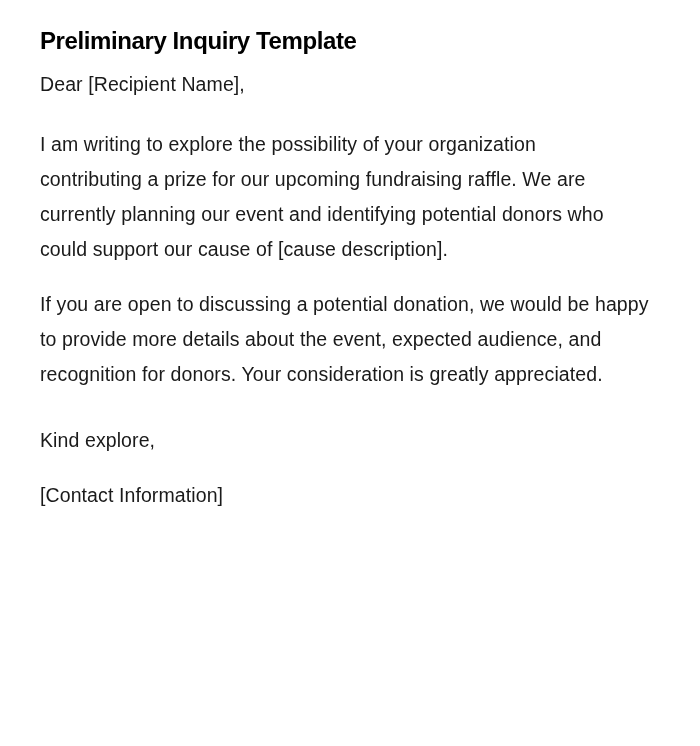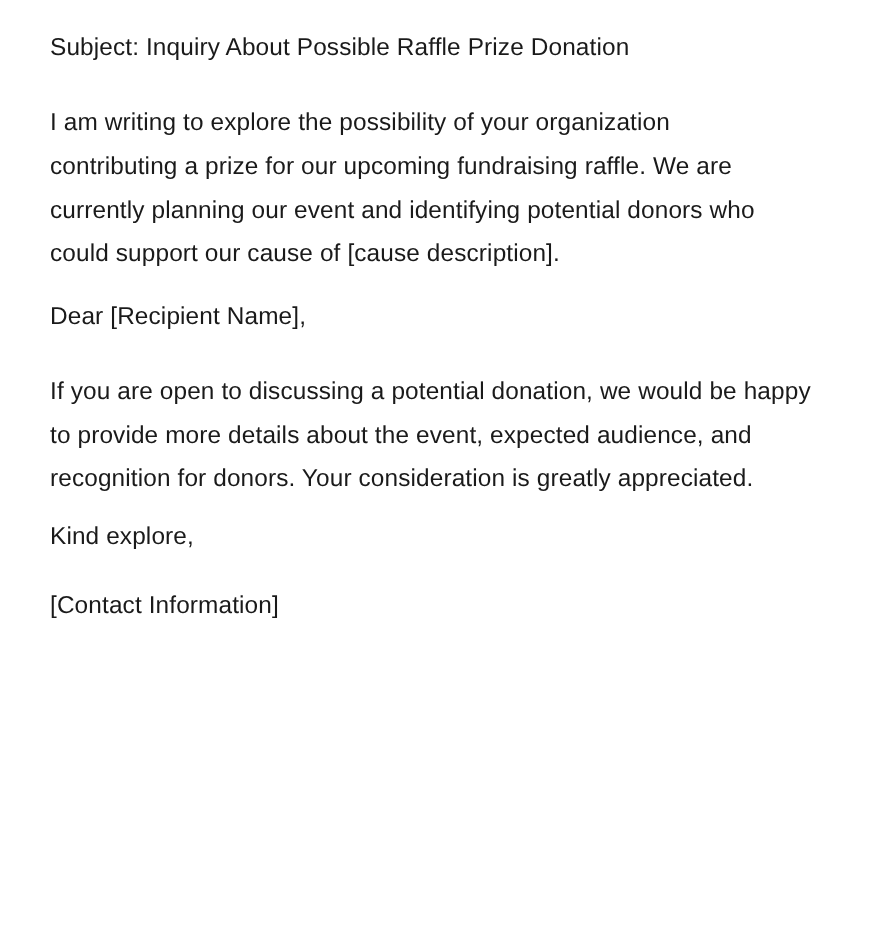--- a/index.html
+++ b/index.html
@@ -34,27 +34,27 @@
     }
     .single {
       line-height: 24px;
       margin: 0 0 31px 0;
     }
   </style>
 </head>
 <body>
 
 <div class="page">
+  <h1 class="title">Preliminary Inquiry Template</h1>
 
-  <p class="para single">Subject: Inquiry About Possible Raffle Prize Donation</p>
+
+  <p class="para single">Dear [Recipient Name],</p>
 
   <p class="para" style="width:580px; margin-bottom:20px;">I am writing to explore the possibility of your organization contributing a prize for our upcoming fundraising raffle. We are currently planning our event and identifying potential donors who could support our cause of [cause description].</p>
 
-  <p class="para single">Dear [Recipient Name],</p>
-
-  <p class="para" style="width:610px; margin-bottom:16px;">If you are open to discussing a potential donation, we would be happy to provide more details about the event, expected audience, and recognition for donors. Your consideration is greatly appreciated.</p>
+  <p class="para" style="width:610px; margin-bottom:36px;">If you are open to discussing a potential donation, we would be happy to provide more details about the event, expected audience, and recognition for donors. Your consideration is greatly appreciated.</p>
 
   <p class="para single">Kind explore,</p>
 
 
 
   <p class="para single">[Contact Information]</p>
 </div>
 
 </body></html>

